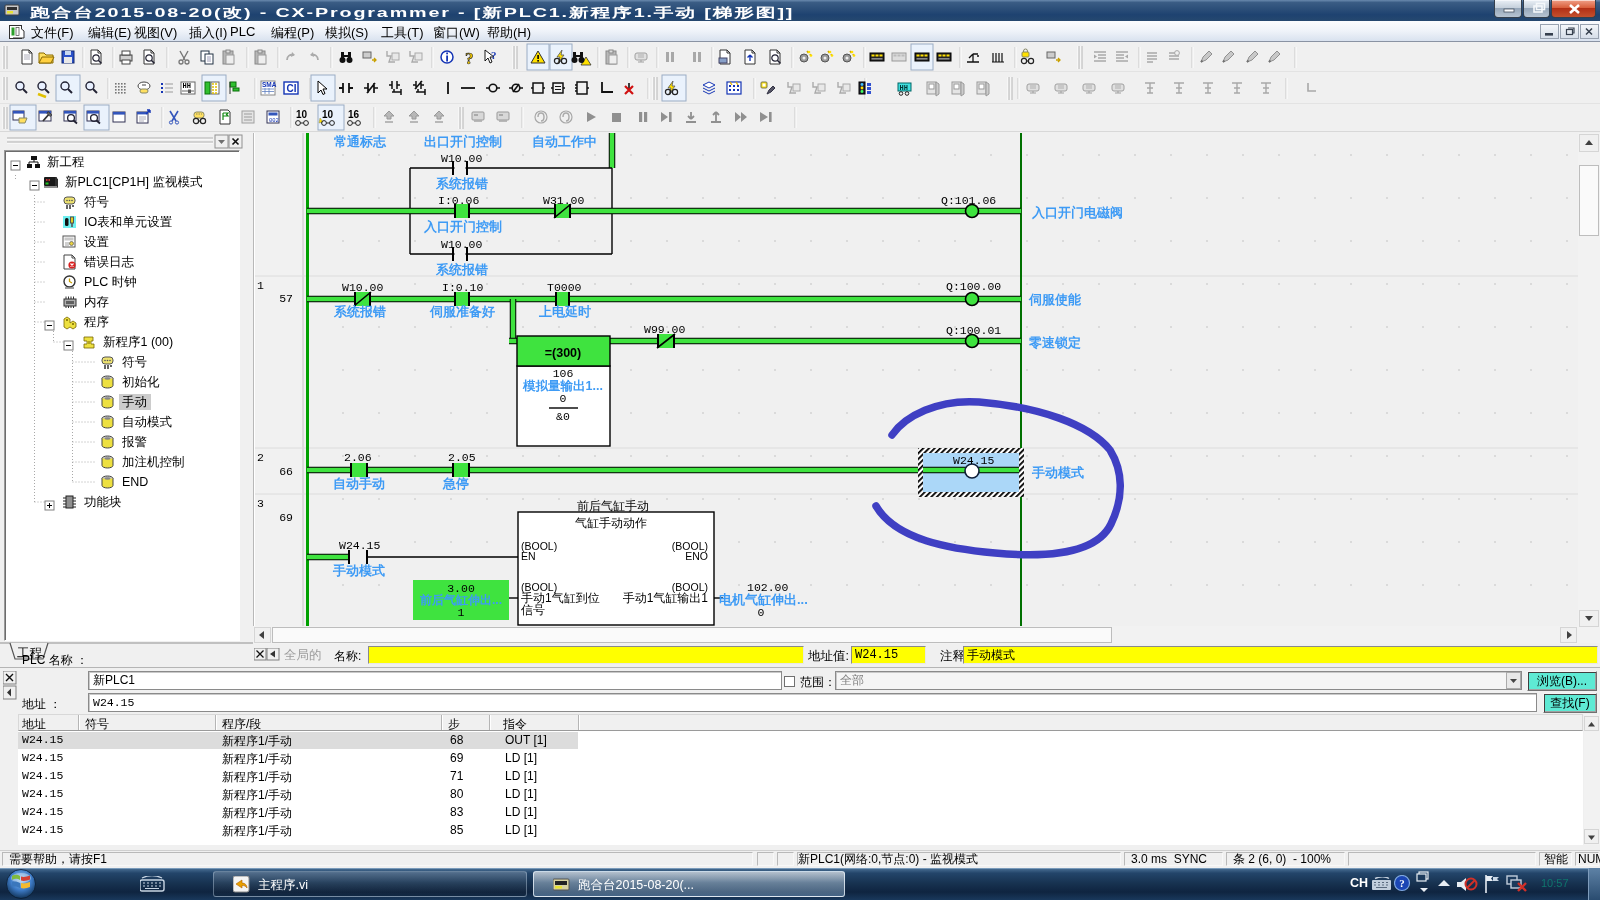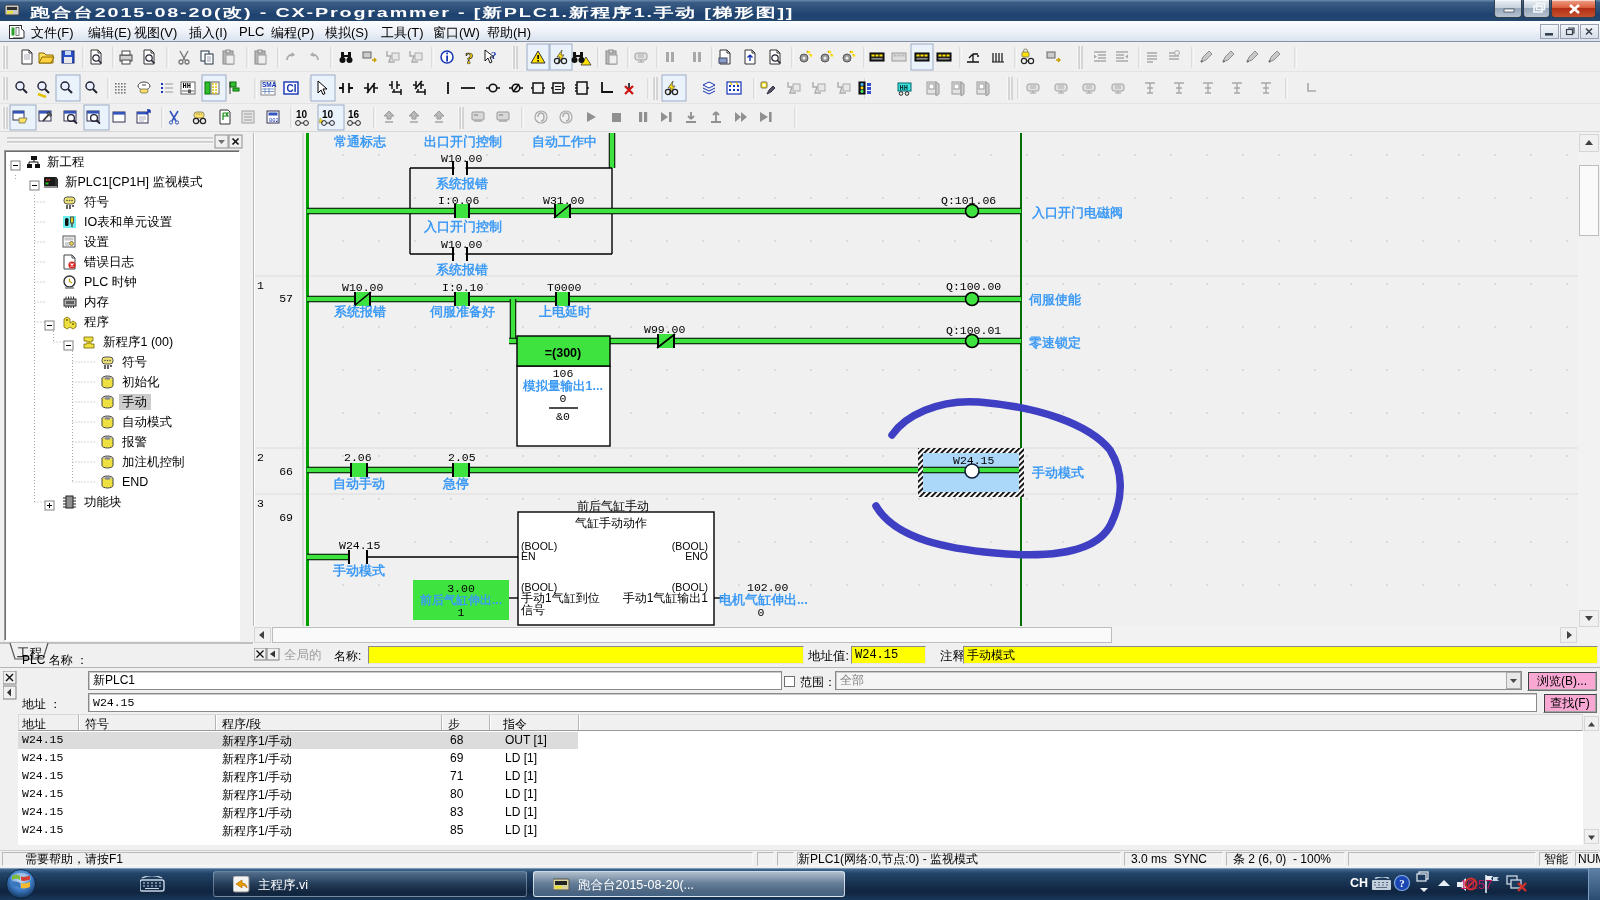--- a/index.html
+++ b/index.html
@@ -21,21 +21,21 @@
 #tb2{top:72px;height:32px;border-bottom:1px solid #E3E3E3}
 #tb3{top:104px;height:28px;border-bottom:1px solid #D8D8D8}
 #treebox{left:4px;top:150px;width:236px;height:491px;background:#fff;border:1px solid #9A9A9A;border-right-color:#fff;border-bottom-color:#fff;box-shadow:inset 1px 1px 0 #6c6c6c}
 .sb{background:#F2F2F2}
 .sbtn{background:#F0F0F0;border:1px solid #D5D5D5;color:#555;text-align:center}
 .sthumb{background:#FAFAFA;border:1px solid #BDBDBD}
 #ybar{left:253px;top:644px;width:1347px;height:23px;background:#F0F0F0}
 .yfield{top:646px;height:18px;background:#FFFF00;border:1px solid #8A8A8A;border-right-color:#E8E8E8;border-bottom-color:#E8E8E8;font-size:12px;line-height:16px;color:#000}
 #addrpanel{left:0;top:667px;width:1600px;height:183px;background:#F0F0F0;border-top:1px solid #B5B5B5}
 .inp{background:#fff;border:1px solid #8A8A8A;box-shadow:inset 1px 1px 0 #c9c9c9;font-size:12px;color:#000;line-height:17px}
-.gbtn{background:#f9a8d4;border:1px solid #707070;border-top-color:#F5F5F5;border-left-color:#F5F5F5;box-shadow:1px 1px 0 #404040 inset, -1px -1px 0 #A0A0A0 inset;font-size:12px;text-align:center}
+.gbtn{background:#5eead4;border:1px solid #707070;border-top-color:#F5F5F5;border-left-color:#F5F5F5;box-shadow:1px 1px 0 #404040 inset, -1px -1px 0 #A0A0A0 inset;font-size:12px;text-align:center}
 #statusbar{left:0;top:850px;width:1600px;height:18px;background:#F0F0F0;border-top:1px solid #CFCFCF}
 .spanel{top:852px;height:14px;border:1px solid #B9B9B9;border-bottom-color:#F8F8F8;border-right-color:#F8F8F8;font-size:12px;line-height:13px;color:#000}
 #taskbar{left:0;top:868px;width:1600px;height:32px;background:linear-gradient(180deg,#9DBCD8 0%,#42678C 4%,#23456A 16%,#173250 48%,#0F2440 75%,#19385C 100%)}
 .taskbtn{top:871px;height:26px;border:1px solid rgba(180,200,220,.45);border-radius:3px;color:#fff;font-size:12px}
 </style></head>
 <body>
 <div class="ab" id="titlebar"></div>
 <svg class="ab" id="title-ico" viewBox="0 0 17 16">
     <rect x="1" y="3" width="14" height="10" rx="1" fill="#C8C8C8" stroke="#404040"></rect>
     <rect x="3" y="5" width="10" height="3" fill="#303030"></rect>
@@ -56,21 +56,21 @@
 <svg class="ab" style="left:8px;top:24px" width="17" height="16" viewBox="0 0 17 16">
     <rect x="1.5" y="1.5" width="12" height="13" fill="#fff" stroke="#303030"></rect>
     <path d="M13.5 5 L16 7 L16 14 L5 14" fill="#fff" stroke="#303030"></path>
     <rect x="3.5" y="3.5" width="3" height="8" fill="#2AA02A"></rect>
     <rect x="8" y="3.5" width="3" height="8" fill="#fff" stroke="#444" stroke-width="0.7"></rect>
   </svg>
 <div class="ab menuitem" style="left:31px">文件(F)</div>
 <div class="ab menuitem" style="left:88px">编辑(E)</div>
 <div class="ab menuitem" style="left:134px">视图(V)</div>
 <div class="ab menuitem" style="left:189px">插入(I)</div>
-<div class="ab menuitem" style="left:239px">PLC</div>
+<div class="ab menuitem" style="left:230px">PLC</div>
 <div class="ab menuitem" style="left:271px">编程(P)</div>
 <div class="ab menuitem" style="left:325px">模拟(S)</div>
 <div class="ab menuitem" style="left:381px">工具(T)</div>
 <div class="ab menuitem" style="left:433px">窗口(W)</div>
 <div class="ab menuitem" style="left:487px">帮助(H)</div>
 <div class="ab mdibtn" style="left:1540px"><svg width="17" height="13">
       <rect x="4" y="8" width="8" height="2.6" fill="#36404E"></rect>
     </svg></div>
 <div class="ab mdibtn" style="left:1560px"><svg width="17" height="13">
       <rect x="5.5" y="4.5" width="6" height="5" fill="none" stroke="#36404E" stroke-width="1.2"></rect>
@@ -1159,21 +1159,21 @@
 <div class="ab t12" style="left:450px;top:823px">85</div>
 <div class="ab t12" style="left:505px;top:823px">LD [1]</div>
 <div class="ab sb" style="left:1584px;top:714px;width:16px;height:131px"></div>
 <div class="ab sbtn" style="left:1584px;top:716px;width:15px;height:15px"><svg width="13" height="13">
       <path d="M6.5 4l3.5 4.5H3z" fill="#404040"></path>
     </svg></div>
 <div class="ab sbtn" style="left:1584px;top:829px;width:15px;height:15px"><svg width="13" height="13">
       <path d="M3 4.5h7L6.5 9z" fill="#404040"></path>
     </svg></div>
 <div class="ab" id="statusbar"></div>
-<div class="ab spanel" style="left:2px;width:751px;padding-left:22px">需要帮助，请按F1</div>
+<div class="ab spanel" style="left:2px;width:751px;padding-left:6px">需要帮助，请按F1</div>
 <div class="ab spanel" style="left:757px;width:17px;padding-left:6px"></div>
 <div class="ab spanel" style="left:777px;width:17px;padding-left:6px"></div>
 <div class="ab spanel" style="left:797px;width:324px;">新PLC1(网络:0,节点:0) - 监视模式</div>
 <div class="ab spanel" style="left:1124px;width:99px;padding-left:6px">3.0 ms&nbsp;&nbsp;SYNC</div>
 <div class="ab spanel" style="left:1226px;width:119px;padding-left:6px">条 2 (6, 0)&nbsp; - 100%</div>
 <div class="ab spanel" style="left:1348px;width:188px;padding-left:6px"></div>
 <div class="ab spanel" style="left:1539px;width:33px;padding-left:4px">智能</div>
 <div class="ab spanel" style="left:1575px;width:24px;padding-left:2px">NUM</div>
 <div class="ab" id="taskbar"></div>
 <svg class="ab" style="left:4px;top:869px" width="34" height="30">
@@ -1237,14 +1237,14 @@
 <svg class="ab" style="left:1484px;top:874px" width="18" height="20">
     <path d="M2 1v18" stroke="#E8EEF4" stroke-width="1.6"></path>
     <path d="M2 2h7l-2 2.5L9 7H2z" fill="#E8EEF4"></path>
     <path d="M9 3h6l-2 2 2 2H9z" fill="#C9D6E4"></path>
   </svg>
 <svg class="ab" style="left:1506px;top:874px" width="22" height="20">
     <rect x="1" y="2" width="10" height="8" fill="none" stroke="#C2CEDC" stroke-width="1.4"></rect>
     <rect x="5" y="6" width="10" height="8" fill="#1B3A5C" stroke="#C2CEDC" stroke-width="1.4"></rect>
     <path d="M12 9l8 8M20 9l-8 8" stroke="#D03028" stroke-width="2.4"></path>
   </svg>
-<div class="ab" style="left:1460px;top:877px;color:#be185d;font-size:13px">10:57</div>
+<div class="ab" style="left:1541px;top:877px;color:#0f766e;font-size:11px">10:57</div>
 <div class="ab" style="left:1588px;top:868px;width:12px;height:32px;background:linear-gradient(180deg,#5E82A6,#2A4C70);border-left:1px solid #7E9CBC"></div>
 
 </body></html>

